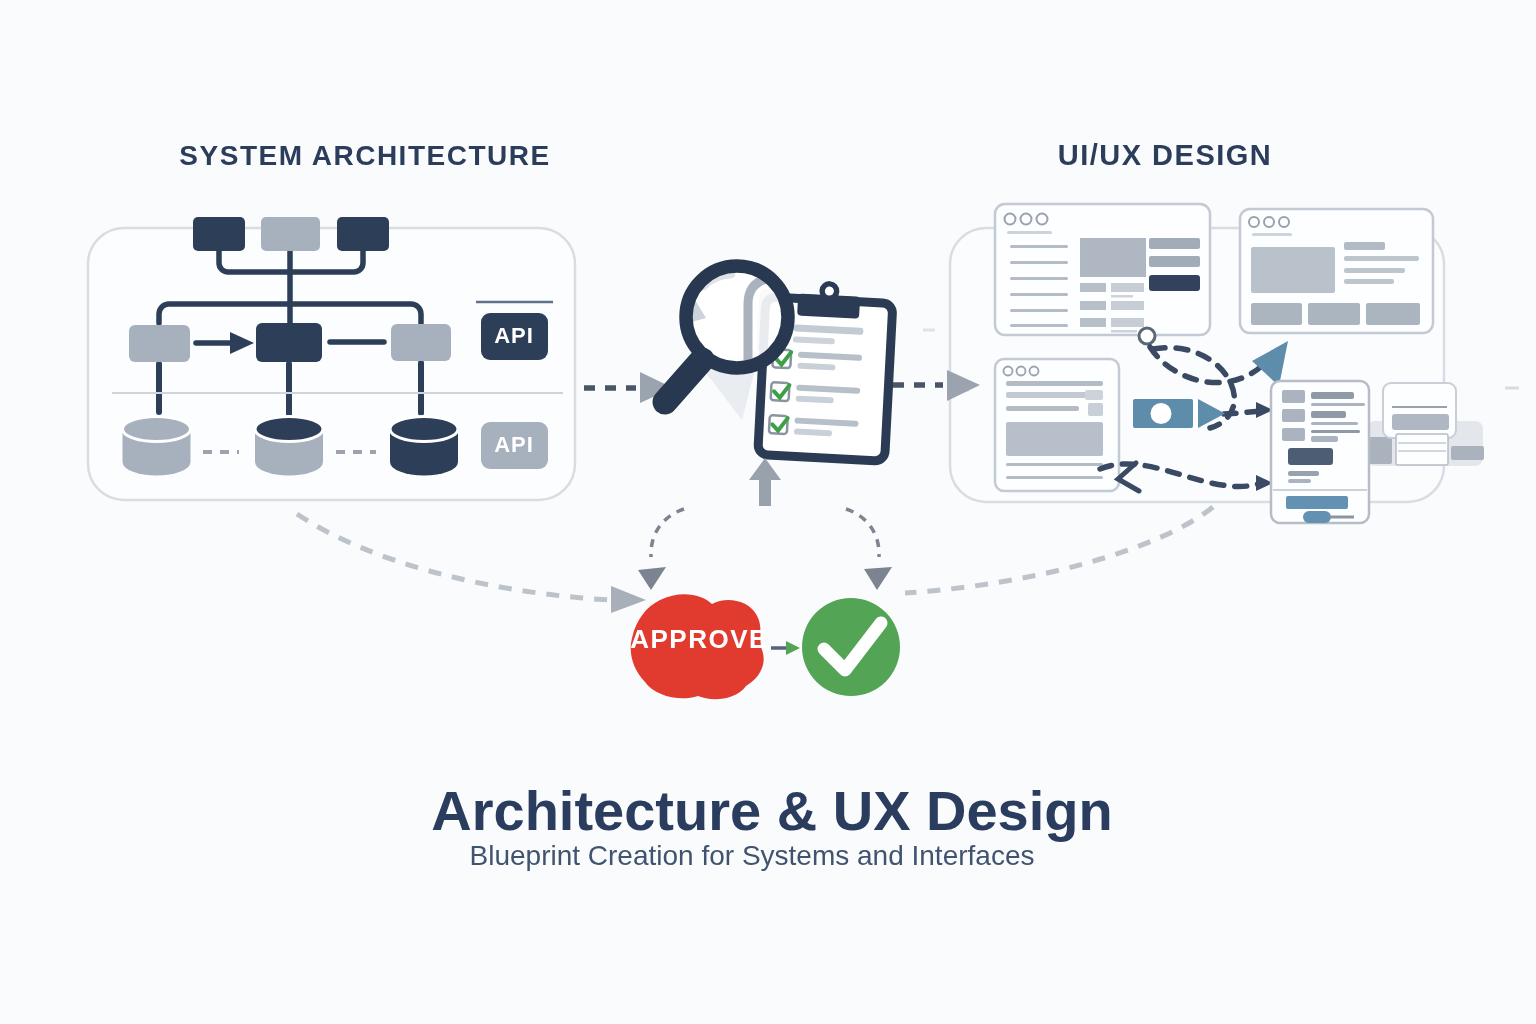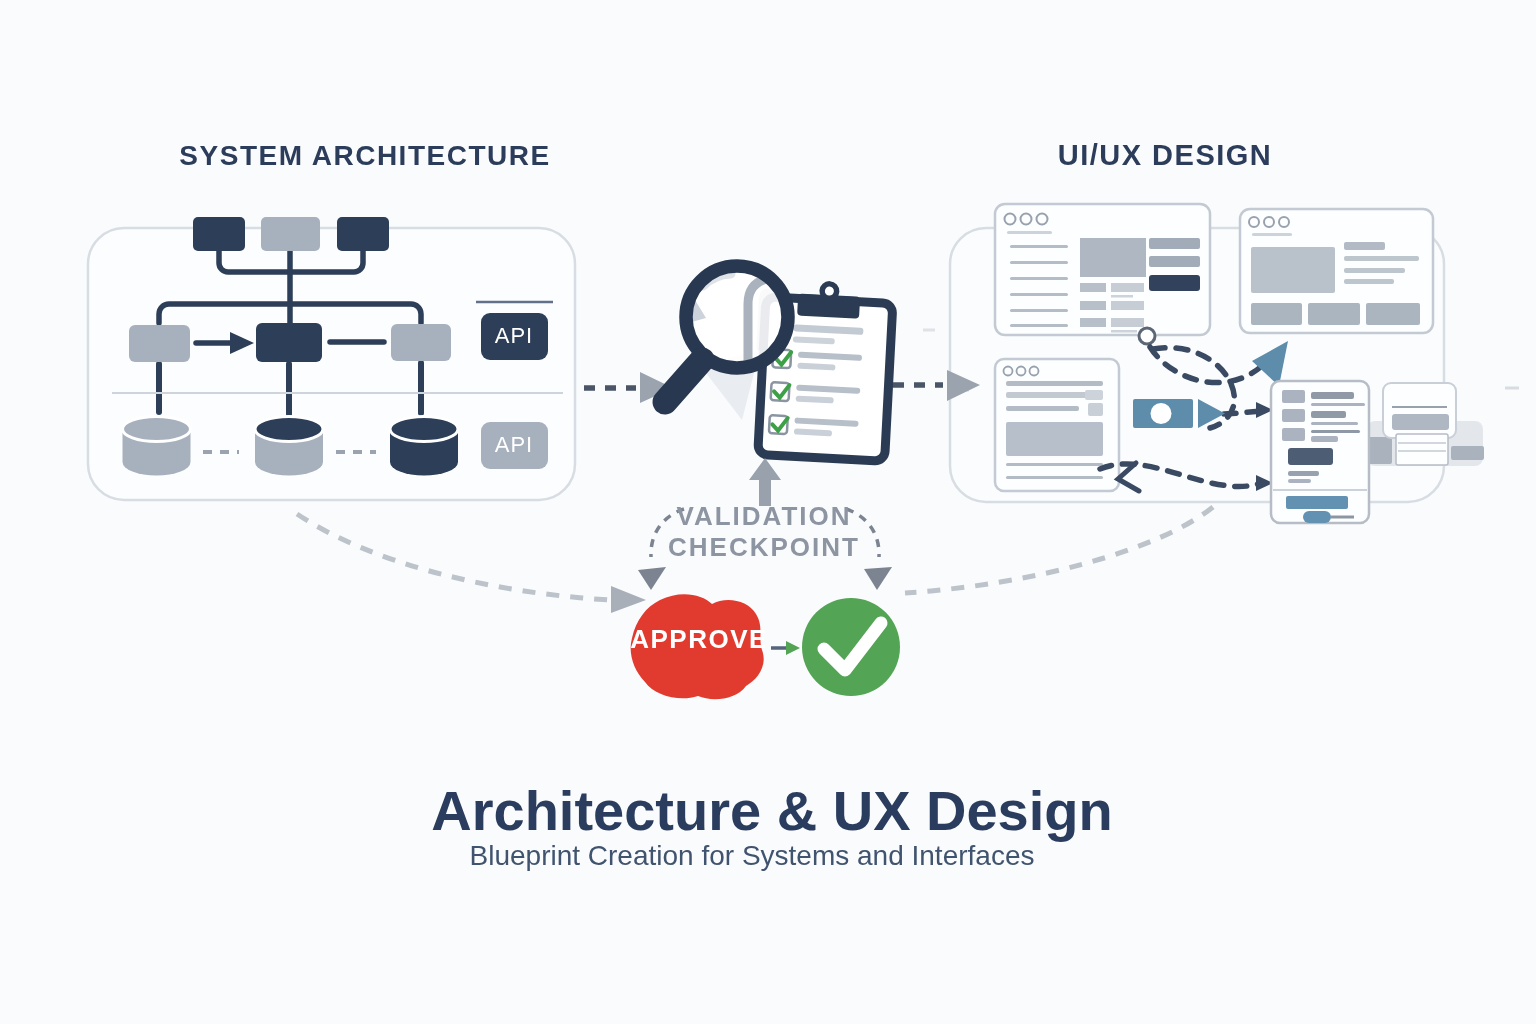--- a/index.html
+++ b/index.html
@@ -5,21 +5,21 @@
   html,body{margin:0;padding:0;}
   body{background:#eef0f2;}
   .canvas{
     position:relative;width:1536px;height:1024px;overflow:hidden;
     background:#fafbfc;
     font-family:"Liberation Sans", sans-serif;
   }
   .layer{position:absolute;left:0;top:0;}
   .t{position:absolute;transform:translateX(-50%);white-space:nowrap;}
   .section-title{font-weight:800;letter-spacing:1.5px;color:#2c3d5b;font-size:28px;}
-  .api-label{font-weight:400;font-size:22px;letter-spacing:1px;color:#ffffff;}
+  .api-label{font-weight:700;font-size:22px;letter-spacing:1px;color:#ffffff;}
   .checkpoint-label{font-weight:700;font-size:26px;letter-spacing:2px;color:#8d95a2;line-height:31px;text-align:center;}
   .approve-label{font-weight:700;font-size:26px;letter-spacing:1.5px;color:#ffffff;}
   .footer-heading{font-weight:700;font-size:56px;color:#2b3d5e;}
   .footer-sub{font-weight:400;font-size:28px;color:#41546f;}
 </style>
 </head>
 <body>
 
 <div class="canvas">
 
@@ -279,23 +279,19 @@
       <path d="M824,649 L845,670 L881,623" fill="none" stroke="#ffffff" stroke-width="13" stroke-linecap="round" stroke-linejoin="round"></path>
     </g>
   </svg>
 
   <div class="t section-title" style="left:365px;top:140px;">SYSTEM ARCHITECTURE</div>
   <div class="t section-title" style="left:1165px;top:139px;font-size:29px;">UI/UX DESIGN</div>
 
   <div class="t api-label" style="left:514px;top:323px;">API</div>
   <div class="t api-label" style="left:514px;top:432px;">API</div>
 
-  <div class="t checkpoint-label" style="left:764px;top:501px;">
-    <div>VALIDATION</div>
-    <div>CHECKPOINT</div>
-  </div>
 
   <div class="t approve-label" style="left:699px;top:624px;">APPROVE</div>
 
   <div class="t footer-heading" style="left:772px;top:778px;">Architecture &amp; UX Design</div>
   <div class="t footer-sub" style="left:752px;top:840px;">Blueprint Creation for Systems and Interfaces</div>
 
 </div>
 
 </body></html>

